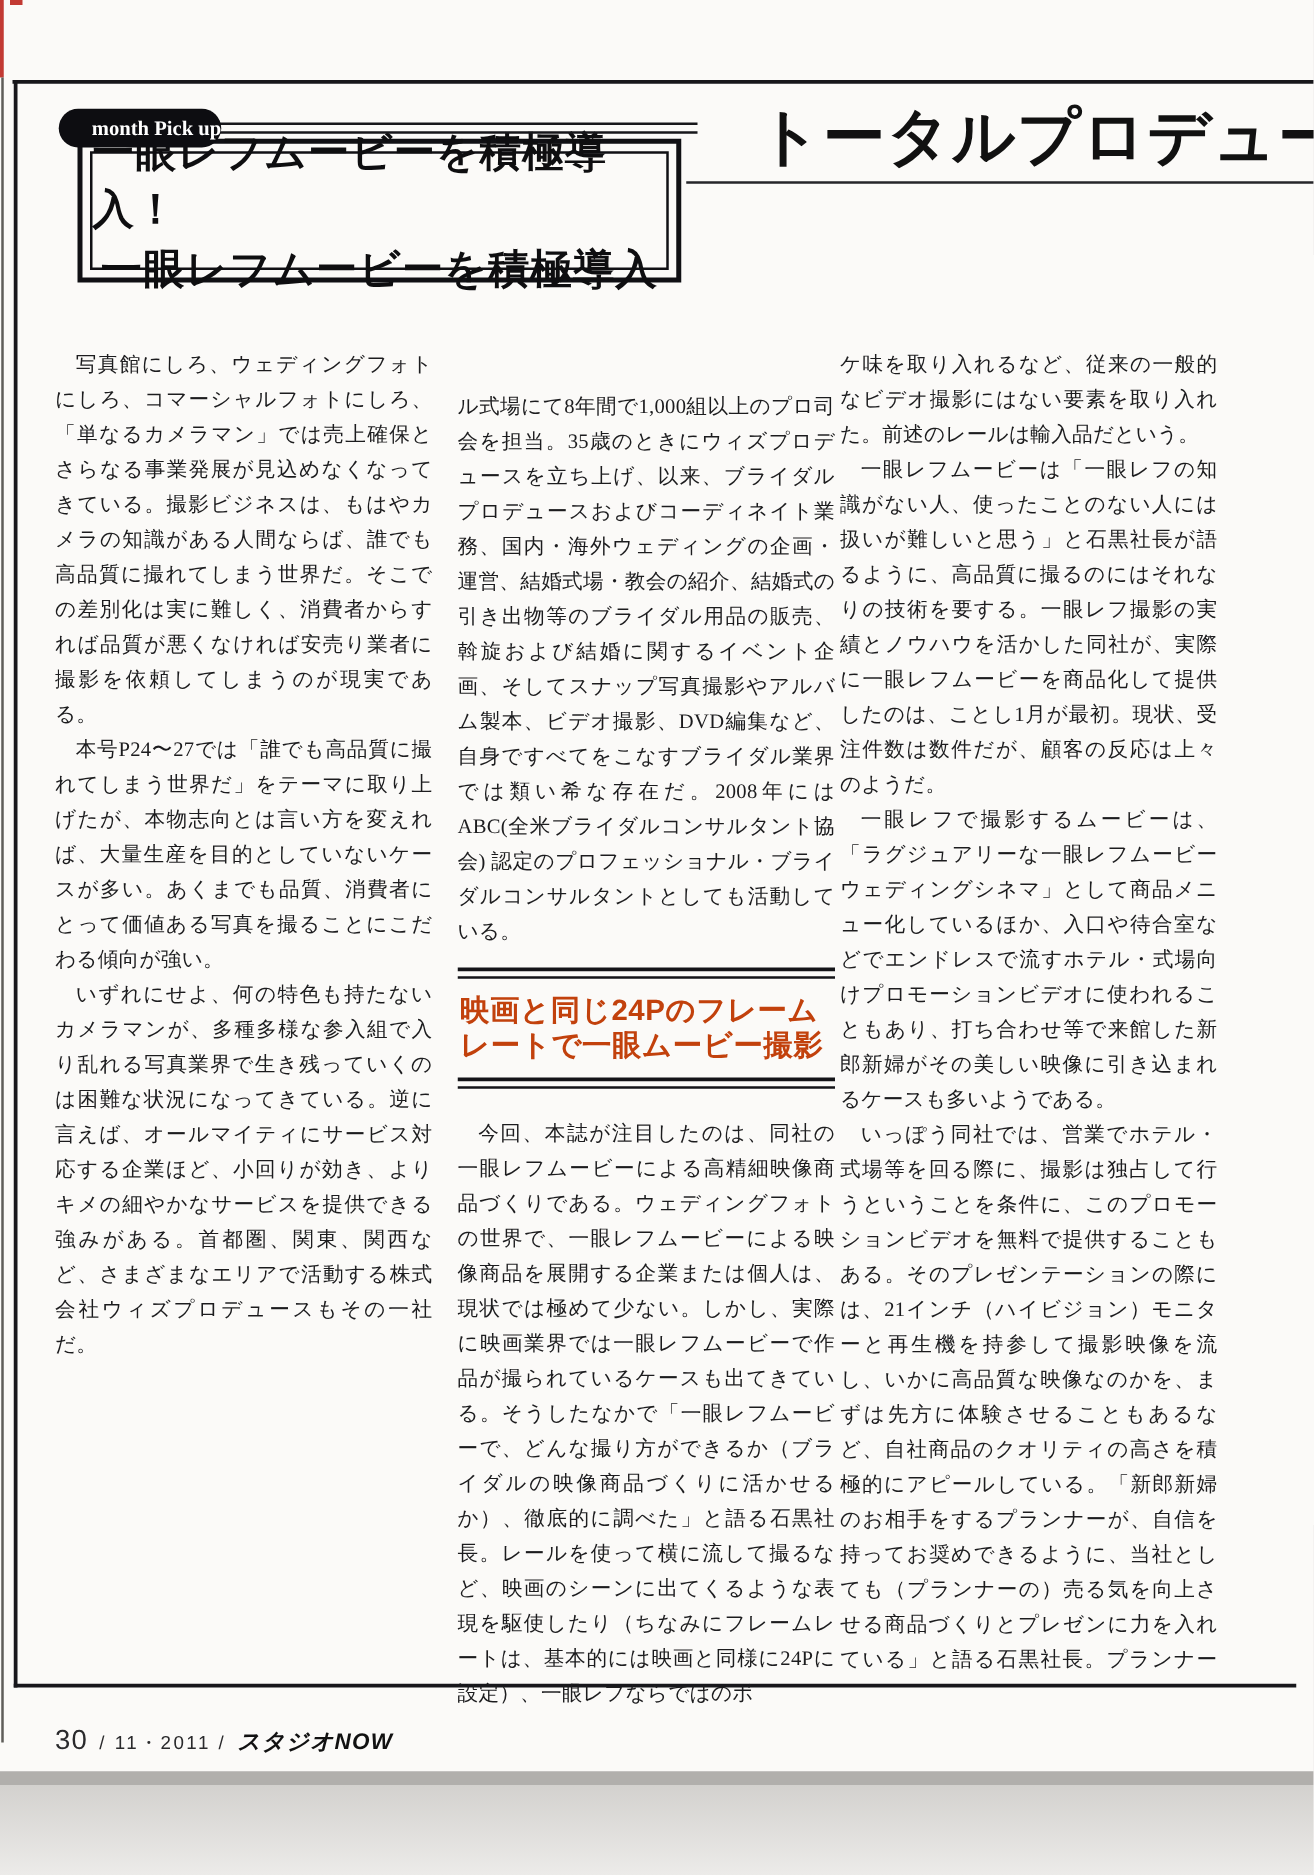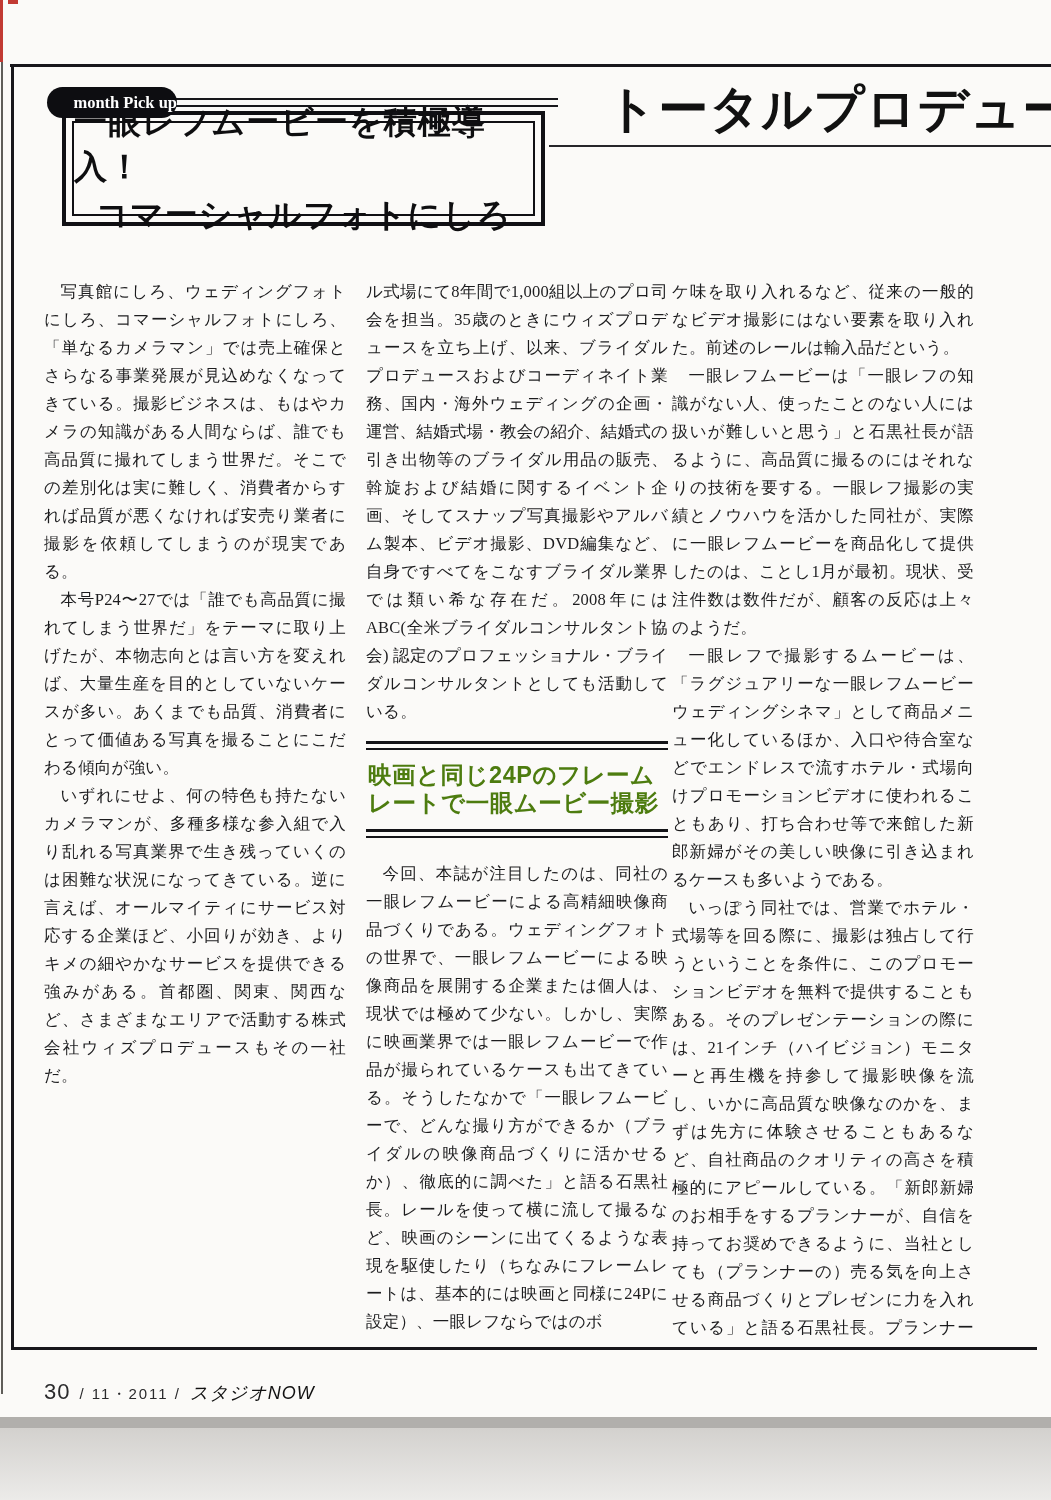--- a/index.html
+++ b/index.html
@@ -33,34 +33,34 @@
              background:#fbfaf8;box-sizing:border-box;padding:6px;z-index:1;}
   .title-inner{width:100%;height:100%;border:2px solid #101014;box-sizing:border-box;
                display:flex;flex-direction:column;justify-content:center;align-items:center;gap:3px;}
   .title-line{font-size:33px;font-weight:bold;letter-spacing:1px;color:#0e0e10;}
 
   
   .col{position:absolute;top:278px;width:302px;height:1067px;overflow:hidden;
        font-size:16.5px;line-height:28px;text-align:justify;letter-spacing:0.2px;color:#1c1c1e;}
   .col p{margin:0;text-indent:1em;}
   .col p.cont{text-indent:0;}
-  .col-1{left:44px;} .col-2{left:366px;} .col-3{left:672px;}
+  .col-1{left:44px;} .col-2{left:366px;margin-top:33px;} .col-3{left:672px;}
 
   .sec-heading{margin:15px 0 22px 0;}
   .dbl-rule{height:4px;border-top:3px solid #141418;border-bottom:2px solid #141418;}
   .sec-title{font-family:"Liberation Sans","DejaVu Sans",sans-serif;font-weight:bold;
              font-size:23.5px;line-height:28px;padding:11px 0 12px 2px;letter-spacing:0.5px;
-             text-align:left;text-indent:0;color:#4d7c0f;}
+             text-align:left;text-indent:0;color:#c2410c;}
 
   
   .footer{position:absolute;left:44px;top:1379px;display:flex;align-items:baseline;gap:9px;
           font-family:"Liberation Sans","DejaVu Sans",sans-serif;color:#2a2a2c;}
   .page-num{font-size:22px;letter-spacing:1px;text-align:right;}
   .issue{font-size:15px;letter-spacing:2px;}
-  .logo{font-size:18px;font-weight:normal;font-style:italic;color:#111;letter-spacing:1px;}
+  .logo{font-size:18px;font-weight:bold;font-style:italic;color:#111;letter-spacing:1px;}
 </style>
 </head>
 <body>
 
 <div class="page">
 
   <div class="red-edge"></div>
   <div class="red-tick"></div>
   <div class="scan-edge"></div>
 
@@ -68,21 +68,21 @@
   <div class="left-border"></div>
   <div class="bottom-border"></div>
 
   <div class="headline sans">トータルプロデュースの</div>
   <div class="headline-rule"></div>
   <div class="badge">month Pick up</div>
   <div class="badge-rule"></div>
   <div class="title-box">
     <div class="title-inner">
       <div class="title-line sans">一眼レフムービーを積極導入！</div>
-      <div class="title-line sans">コマーシャルフォトにしろ</div>
+      <div class="title-line sans">一眼レフムービーを積極導入</div>
     </div>
   </div>
 
   <div class="col col-1">
     <p>写真館にしろ、ウェディングフォトにしろ、コマーシャルフォトにしろ、「単なるカメラマン」では売上確保とさらなる事業発展が見込めなくなってきている。撮影ビジネスは、もはやカメラの知識がある人間ならば、誰でも高品質に撮れてしまう世界だ。そこでの差別化は実に難しく、消費者からすれば品質が悪くなければ安売り業者に撮影を依頼してしまうのが現実である。</p>
     <p>本号P24〜27では「誰でも高品質に撮れてしまう世界だ」をテーマに取り上げたが、本物志向とは言い方を変えれば、大量生産を目的としていないケースが多い。あくまでも品質、消費者にとって価値ある写真を撮ることにこだわる傾向が強い。</p>
     <p>いずれにせよ、何の特色も持たないカメラマンが、多種多様な参入組で入り乱れる写真業界で生き残っていくのは困難な状況になってきている。逆に言えば、オールマイティにサービス対応する企業ほど、小回りが効き、よりキメの細やかなサービスを提供できる強みがある。首都圏、関東、関西など、さまざまなエリアで活動する株式会社ウィズプロデュースもその一社だ。</p>
   </div>
 
   <div class="col col-2">

